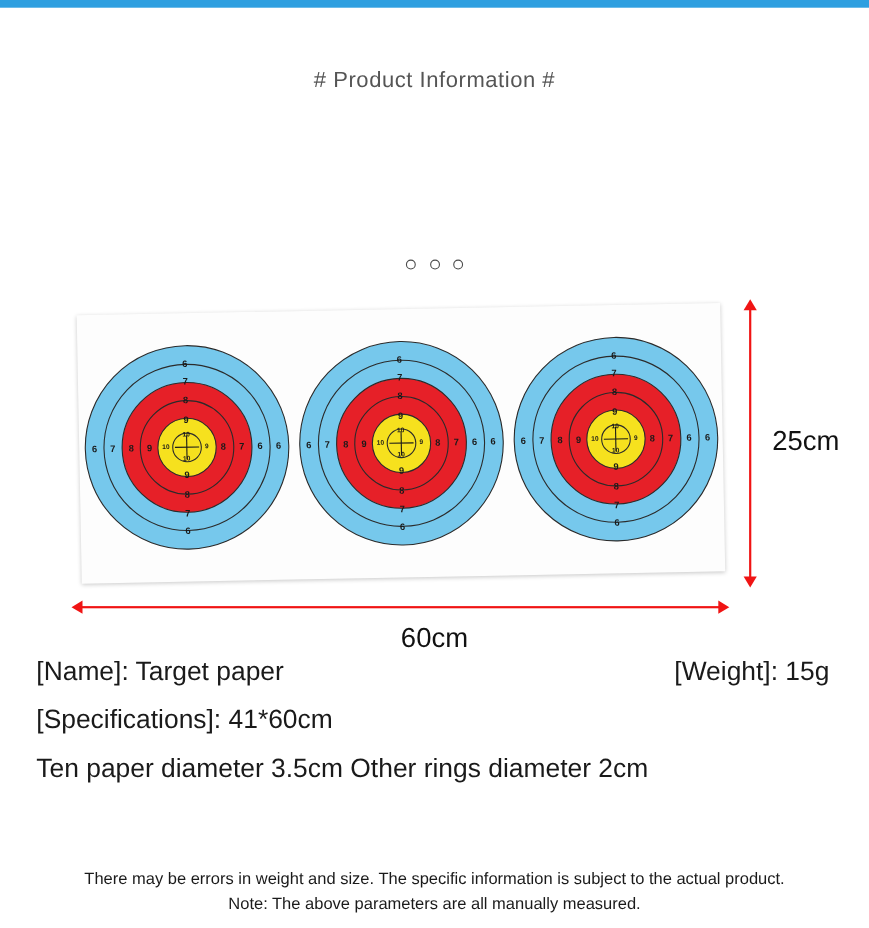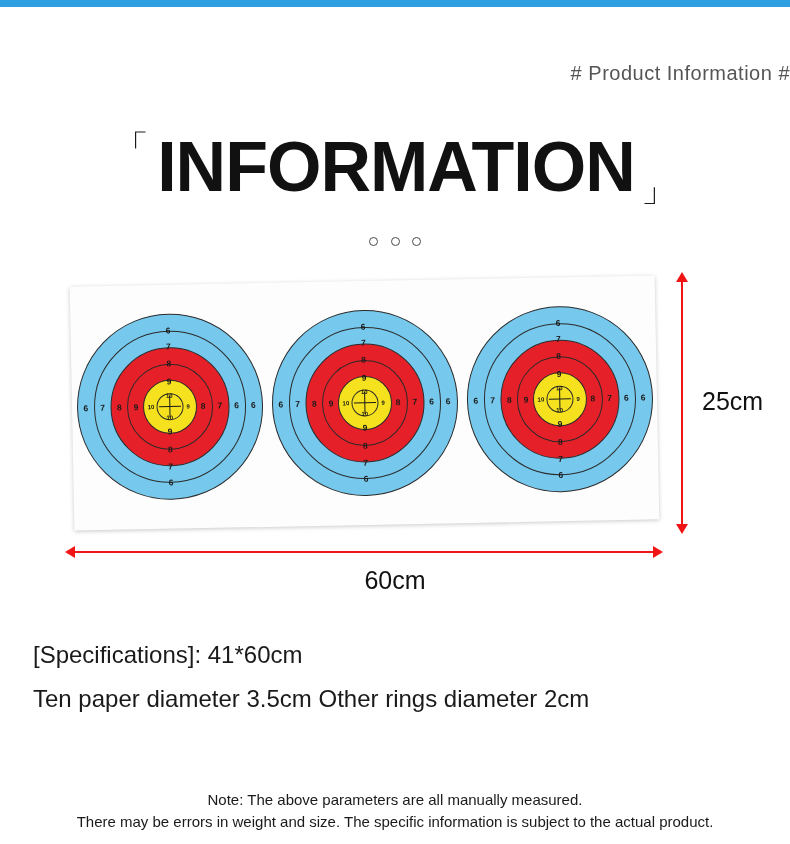--- a/index.html
+++ b/index.html
@@ -17,21 +17,21 @@
   }
   .top-bar {
     position: absolute;
     top: 0; left: 0;
     width: 790px; height: 7px;
     background: #2e9fe0;
   }
   .kicker {
     position: absolute;
     top: 62px; left: 0; width: 790px;
-    text-align: right;
+    text-align: center;
     font-size: 20px;
     color: #555555;
     letter-spacing: 0.5px;
     font-weight: 400;
   }
   .headline-wrap {
     position: absolute;
     top: 126px; left: 0; width: 790px;
     text-align: center;
     height: 90px;
@@ -202,25 +202,20 @@
 </style>
 </head>
 <body>
 
 <div class="page">
 
   <div class="top-bar"></div>
 
   <div class="kicker"># Product Information #</div>
 
-  <div class="headline-wrap">
-    <span class="bracket left">「</span>
-    <span class="headline">INFORMATION</span>
-    <span class="bracket right">」</span>
-  </div>
 
   <div class="dots">
     <span></span>
     <span></span>
     <span></span>
   </div>
 
   <div class="product-area">
     <div class="target-sheet">
       <div class="targets">
@@ -323,23 +318,25 @@
   </div>
 
   <div class="dim-right"></div>
   <div class="label-25">25cm</div>
 
   <div class="dim-bottom"></div>
   <div class="label-60">60cm</div>
 
   <div class="specs">
     <div class="spec-row">
+      <span>[Name]: Target paper</span>
+      <span class="spec-weight">[Weight]: 15g</span>
     </div>
     <div class="spec-wide">[Specifications]: 41*60cm</div>
     <div class="spec-wide">Ten paper diameter 3.5cm Other rings diameter 2cm</div>
   </div>
 
   <div class="note">
+    <div>There may be errors in weight and size. The specific information is subject to the actual product.</div>
     <div>Note: The above parameters are all manually measured.</div>
-    <div>There may be errors in weight and size. The specific information is subject to the actual product.</div>
   </div>
 
 </div>
 
 </body></html>

